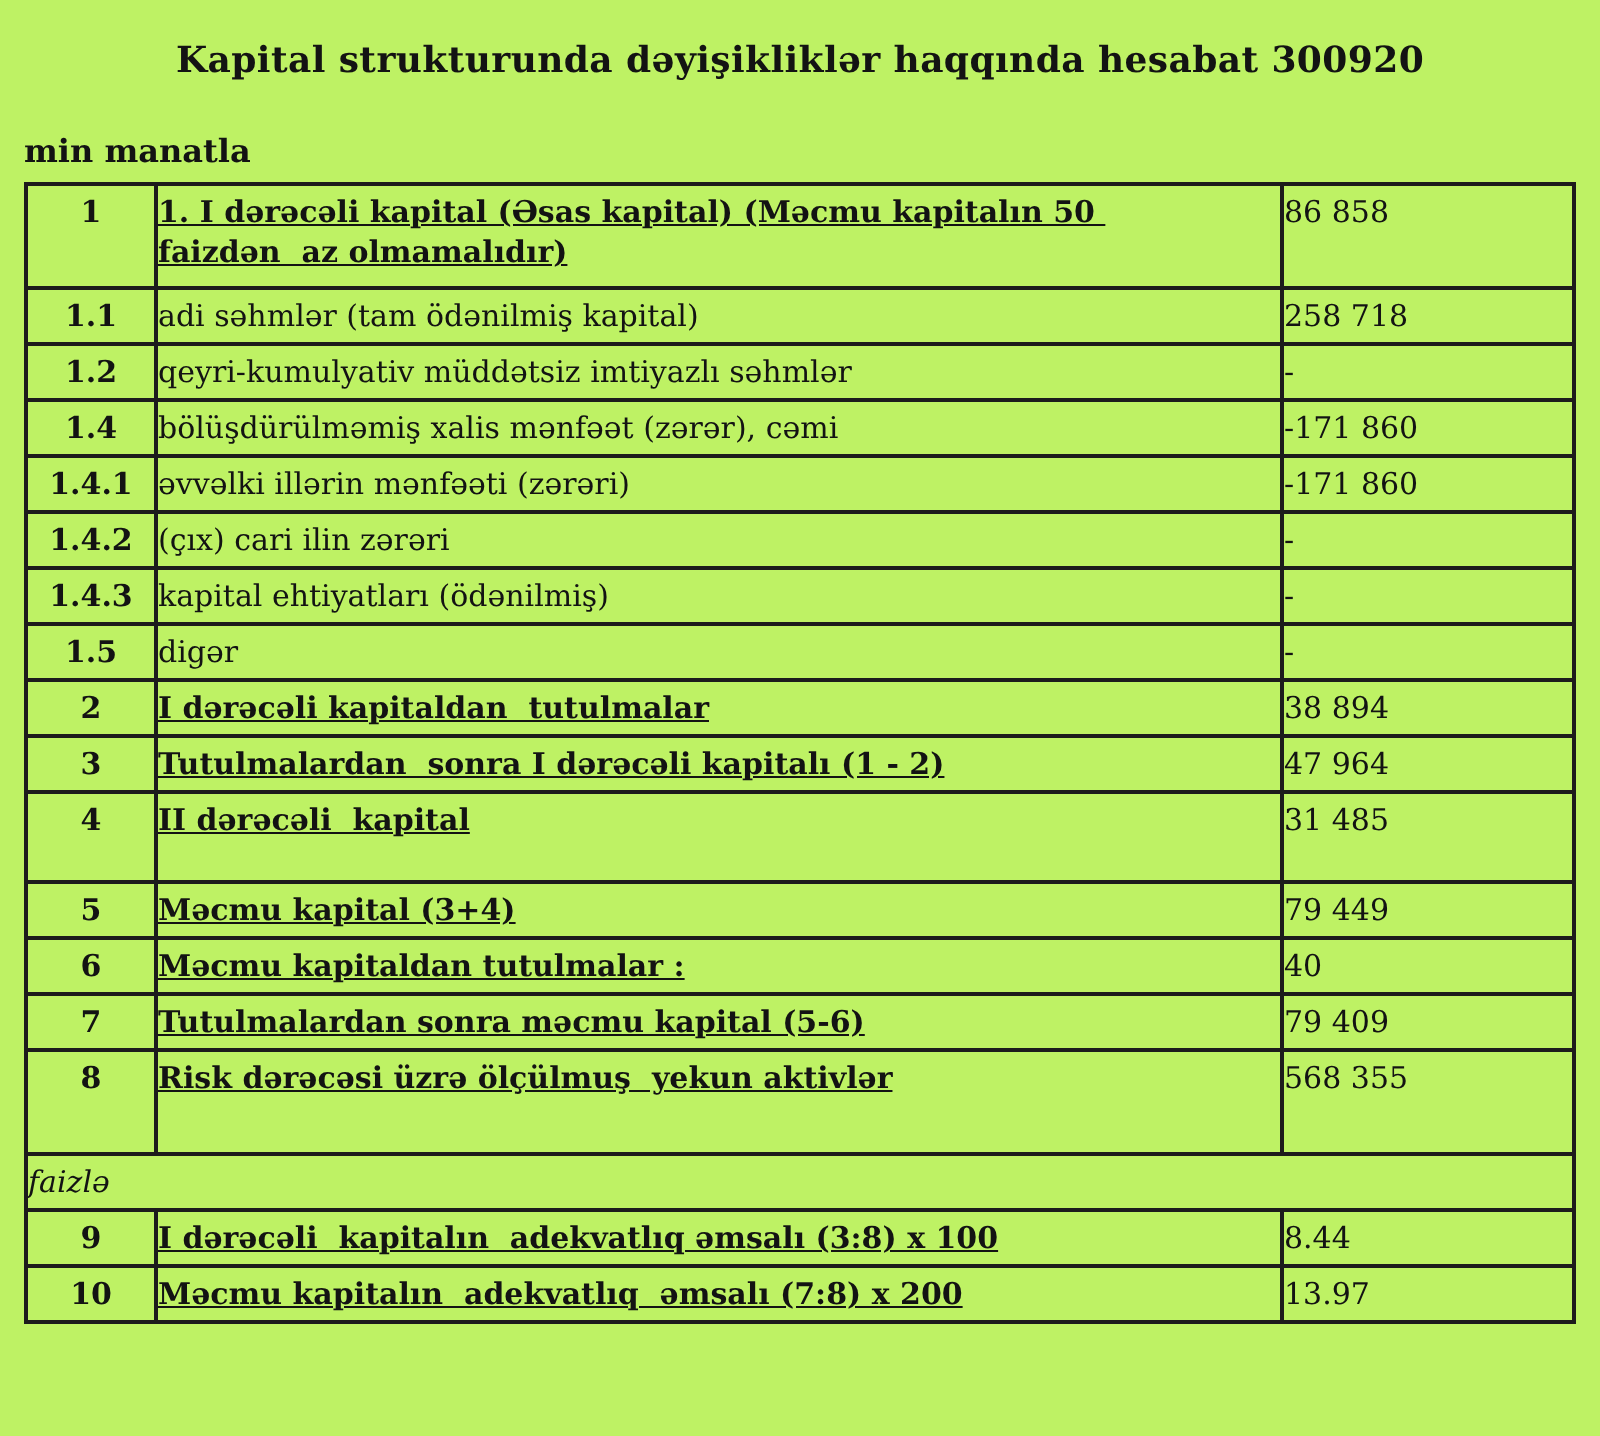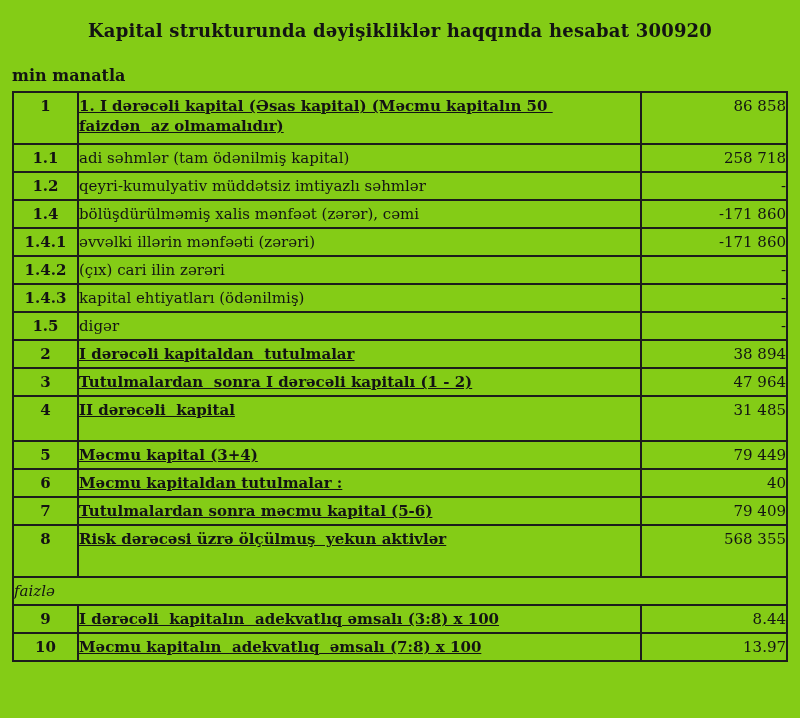--- a/index.html
+++ b/index.html
@@ -6,21 +6,21 @@
     margin: 0;
     padding: 0;
     background: #ffffff;
     font-family: "DejaVu Serif", "Liberation Serif", serif;
     color: #131313;
   }
   .page {
     position: relative;
     width: 800px;
     height: 718px;
-    background: #84cc16;
+    background: #bef264;
     overflow: hidden;
   }
   .title {
     position: absolute;
     top: 20px;
     left: 0;
     width: 100%;
     margin: 0;
     text-align: center;
     font-size: 18px;
@@ -60,21 +60,20 @@
     text-align: center;
     font-weight: bold;
   }
   td.desc {
     padding-left: 8px;
     padding-right: 6px;
     white-space: pre-wrap;
   }
   tr.bold td.desc { font-weight: bold; text-decoration: underline; }
   td.val {
-    text-align: right;
     padding-right: 13px;
   }
   tr.band td {
     font-style: italic;
     text-align: left;
     padding-right: 13px;
     font-weight: normal;
   }
 </style>
 </head>
@@ -172,19 +171,19 @@
         <tr class="row band">
           <td colspan="3">faizlə</td>
         </tr>
         <tr class="row bold">
           <td class="num">9</td>
           <td class="desc">I dərəcəli  kapitalın  adekvatlıq əmsalı (3:8) x 100</td>
           <td class="val">8.44</td>
         </tr>
         <tr class="row bold">
           <td class="num">10</td>
-          <td class="desc">Məcmu kapitalın  adekvatlıq  əmsalı (7:8) x 100</td>
+          <td class="desc">Məcmu kapitalın  adekvatlıq  əmsalı (7:8) x 200</td>
           <td class="val">13.97</td>
         </tr>
       </tbody>
   </table>
 
 </div>
 
 </body></html>

